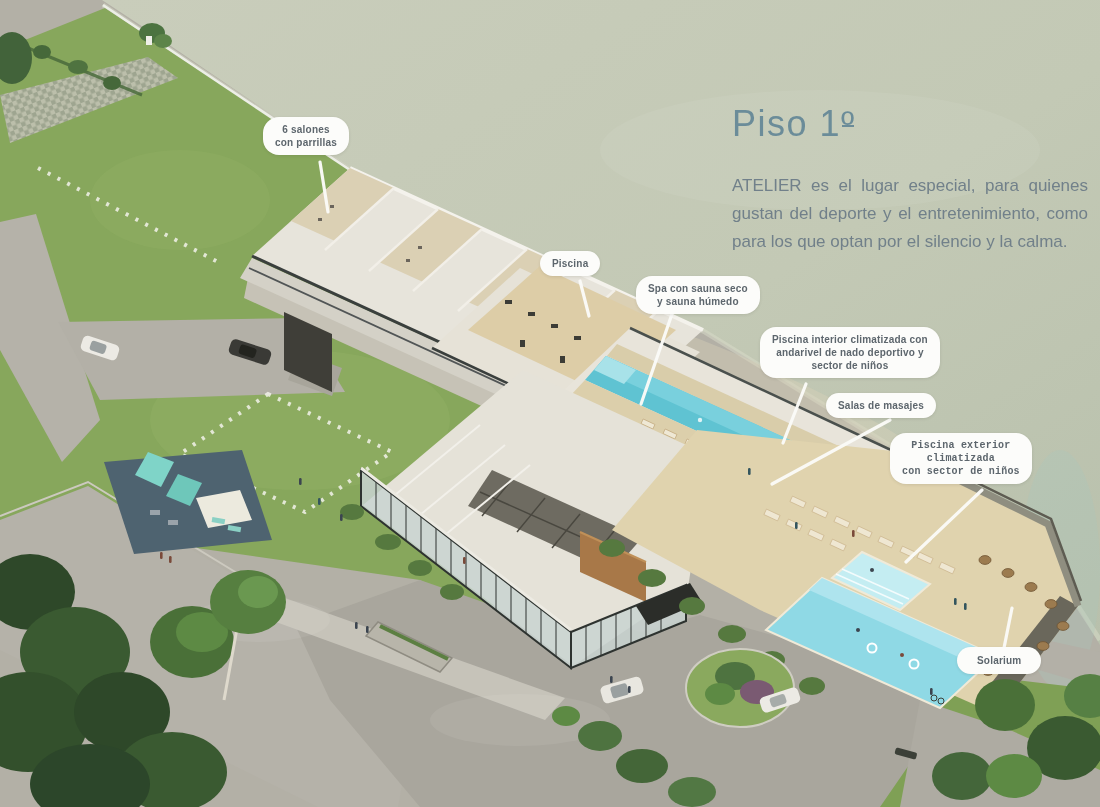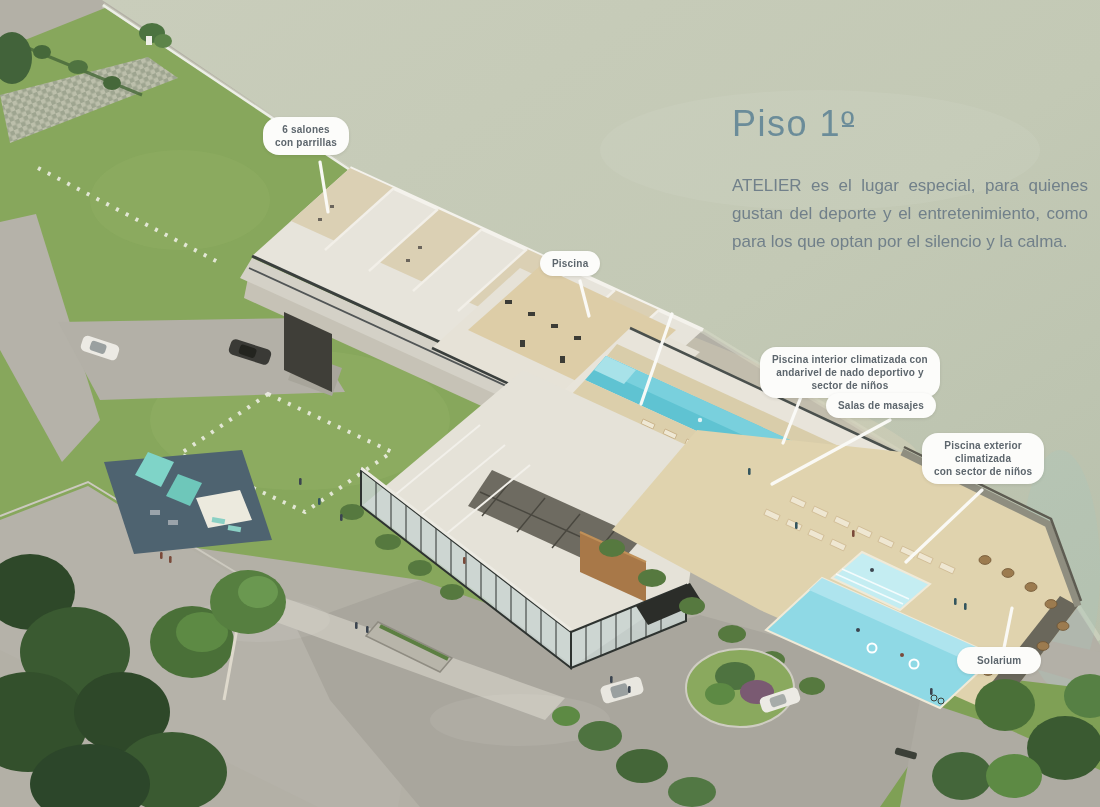--- a/index.html
+++ b/index.html
@@ -25,23 +25,23 @@
   .callout{
     position:absolute;background:var(--c-bubble-bg,rgba(253,253,251,.95));
     color:var(--c-bubble-text,#5d666d);
     border-radius:16px;padding:6px 12px;font-size:10px;font-weight:bold;
     line-height:1.3;text-align:center;white-space:pre-line;letter-spacing:.2px;
     box-shadow:0 1px 3px rgba(60,60,50,.12);
   }
   .c-salones{left:263px;top:117px;}
   .c-gimnasio{left:540px;top:251px;border-radius:20px;}
   .c-spa{left:636px;top:276px;}
-  .c-piscina-int{left:760px;top:327px;margin-top:20px;}
+  .c-piscina-int{left:760px;top:327px;}
   .c-salas{left:826px;top:393px;border-radius:20px;}
-  .c-piscina-ext{left:922px;top:433px;}
+  .c-piscina-ext{left:890px;top:433px;font-family:Liberation Mono, monospace;}
   .c-solarium{left:957px;top:647px;border-radius:20px;padding:7px 20px;}
   .leader{stroke:var(--c-leader,#fbfbf8);stroke-width:3.2;stroke-linecap:round;opacity:.97;}
 </style>
 </head>
 <body>
 
 <div class="canvas">
 
   <svg class="scene" viewBox="0 0 1100 807">
     <defs>
@@ -437,20 +437,22 @@
   </svg>
 
   <div class="headline">
     <h1 class="title"><span>Piso 1</span><span class="ord">º</span></h1>
     <p class="desc">ATELIER es el lugar especial, para quienes gustan del deporte y el entretenimiento, como para los que optan por el silencio y la calma.</p>
   </div>
 
   <div class="callout c-salones">6 salones
 con parrillas</div>
   <div class="callout c-gimnasio">Piscina</div>
+  <div class="callout c-spa">Spa con sauna seco
+y sauna húmedo</div>
   <div class="callout c-piscina-int">Piscina interior climatizada con
 andarivel de nado deportivo y
 sector de niños</div>
   <div class="callout c-salas">Salas de masajes</div>
   <div class="callout c-piscina-ext">Piscina exterior
 climatizada
 con sector de niños</div>
   <div class="callout c-solarium">Solarium</div>
 
 </div>

